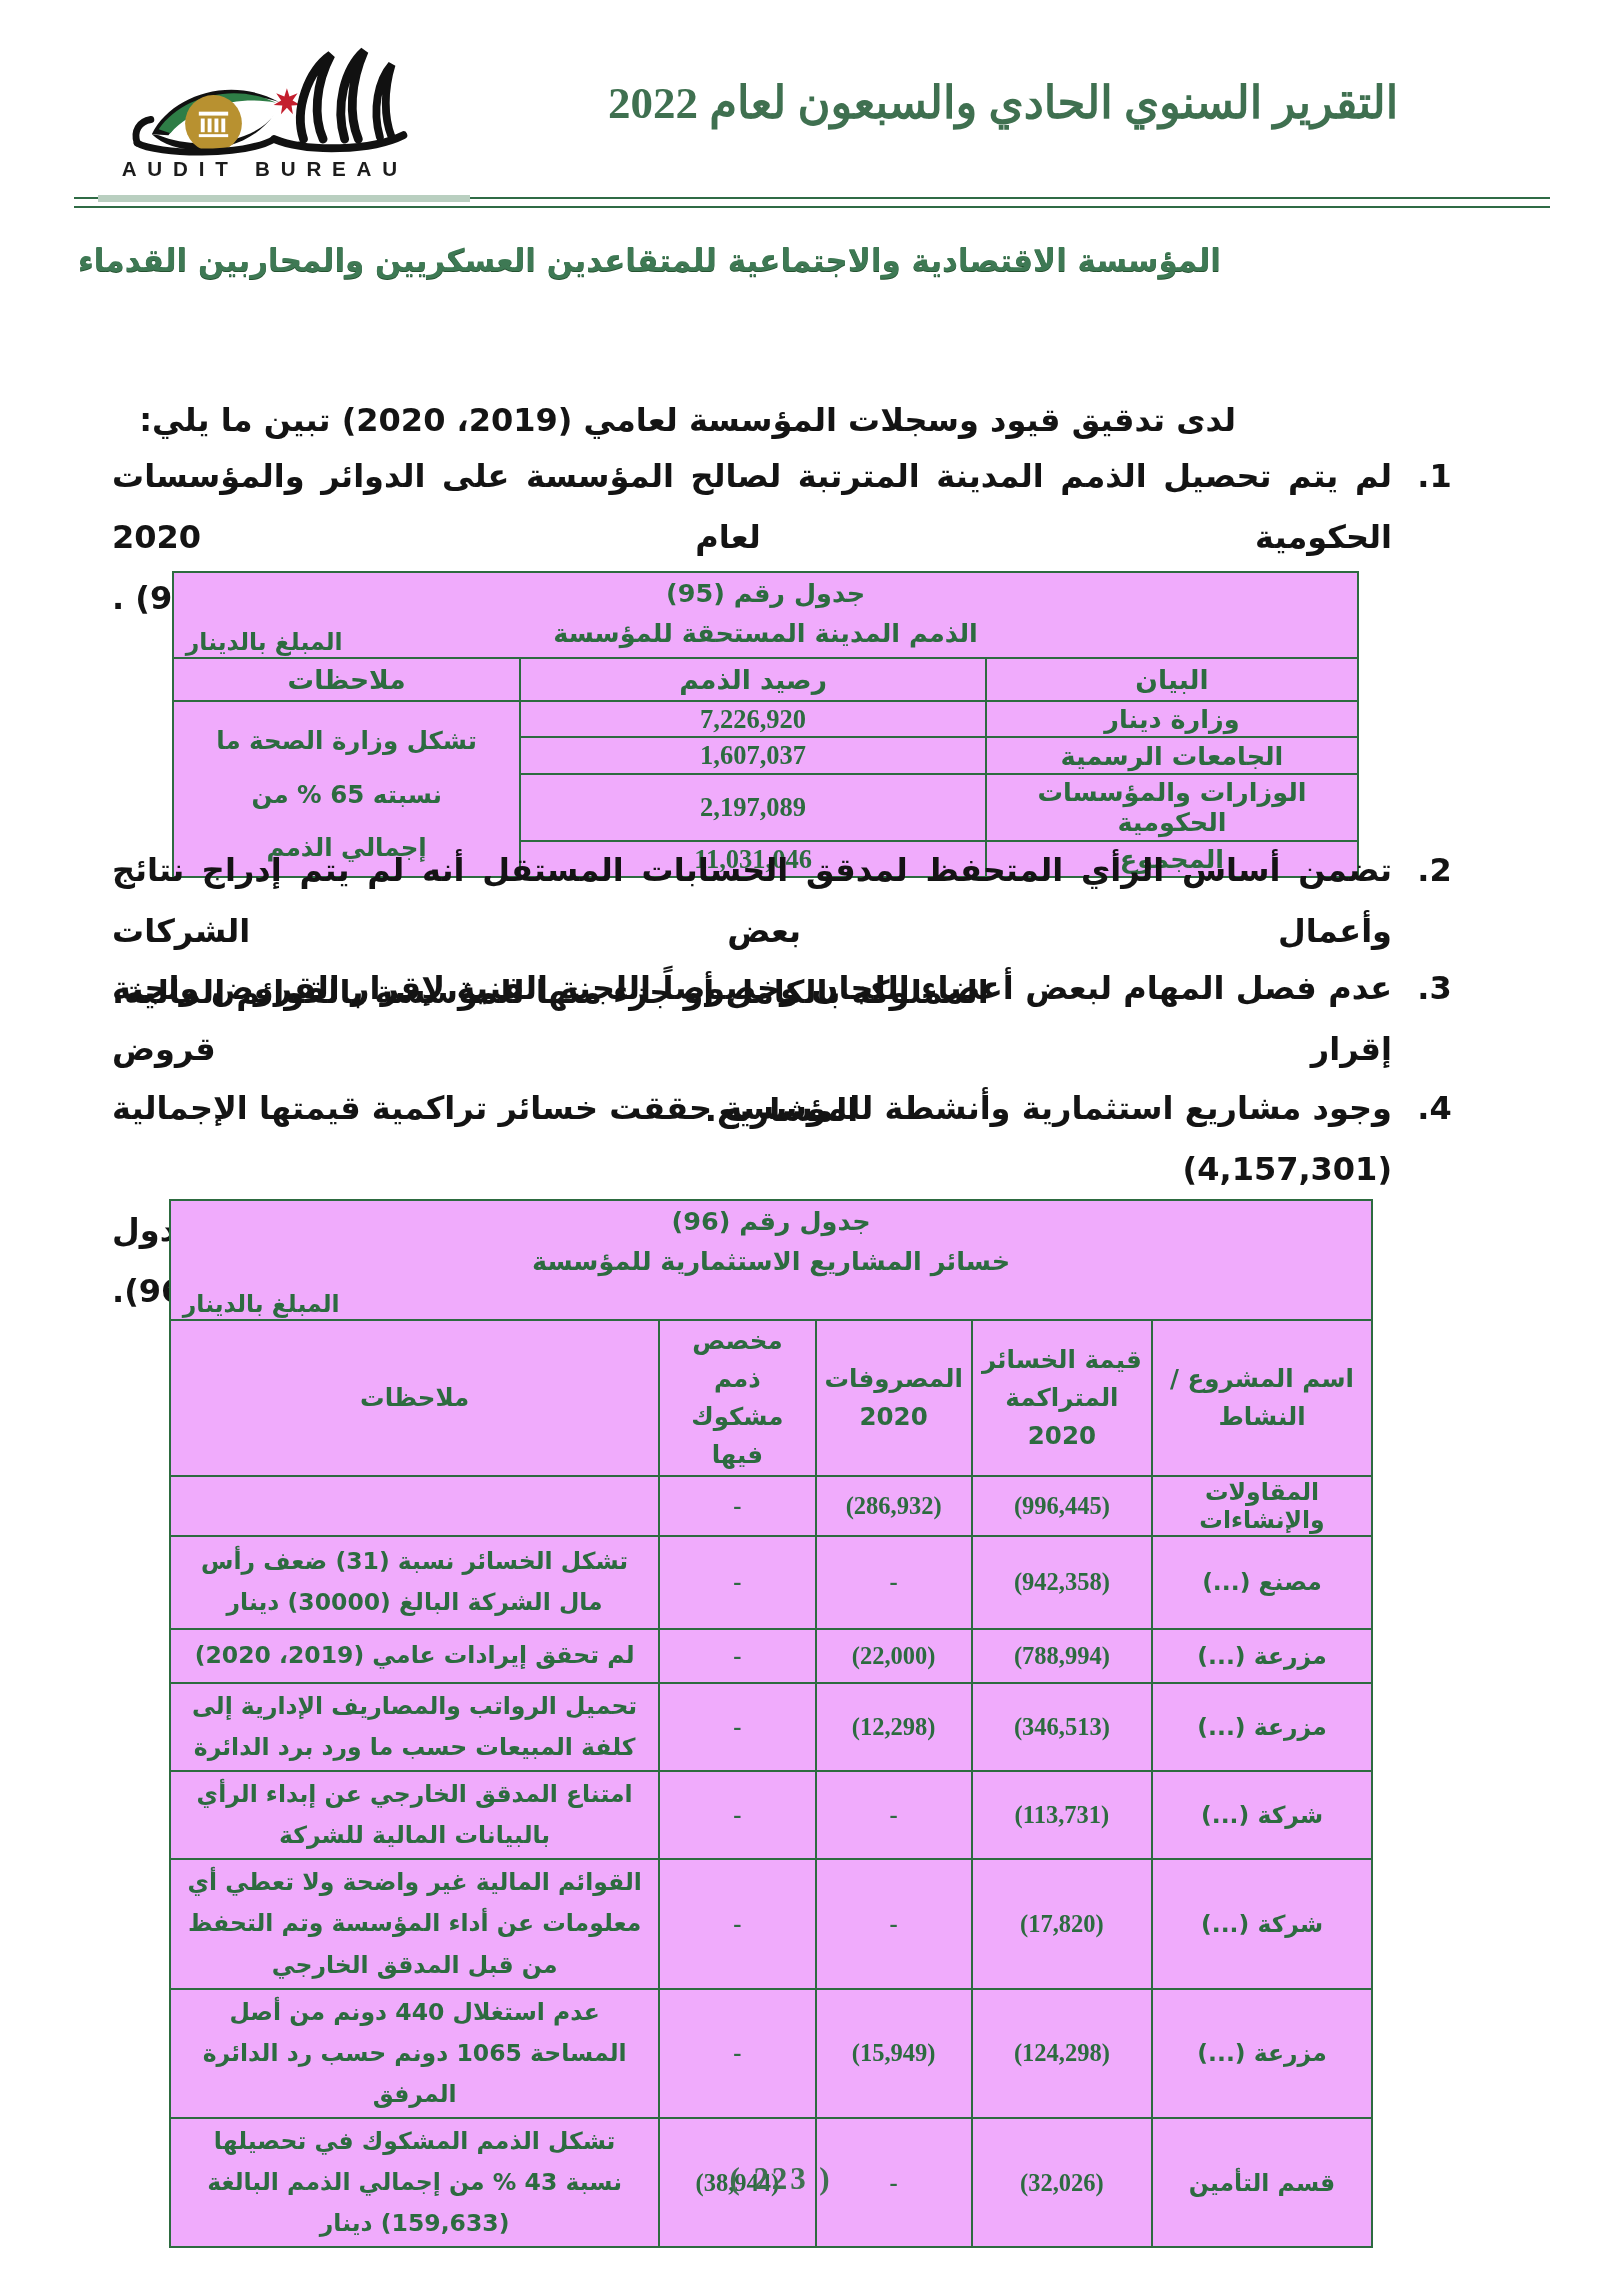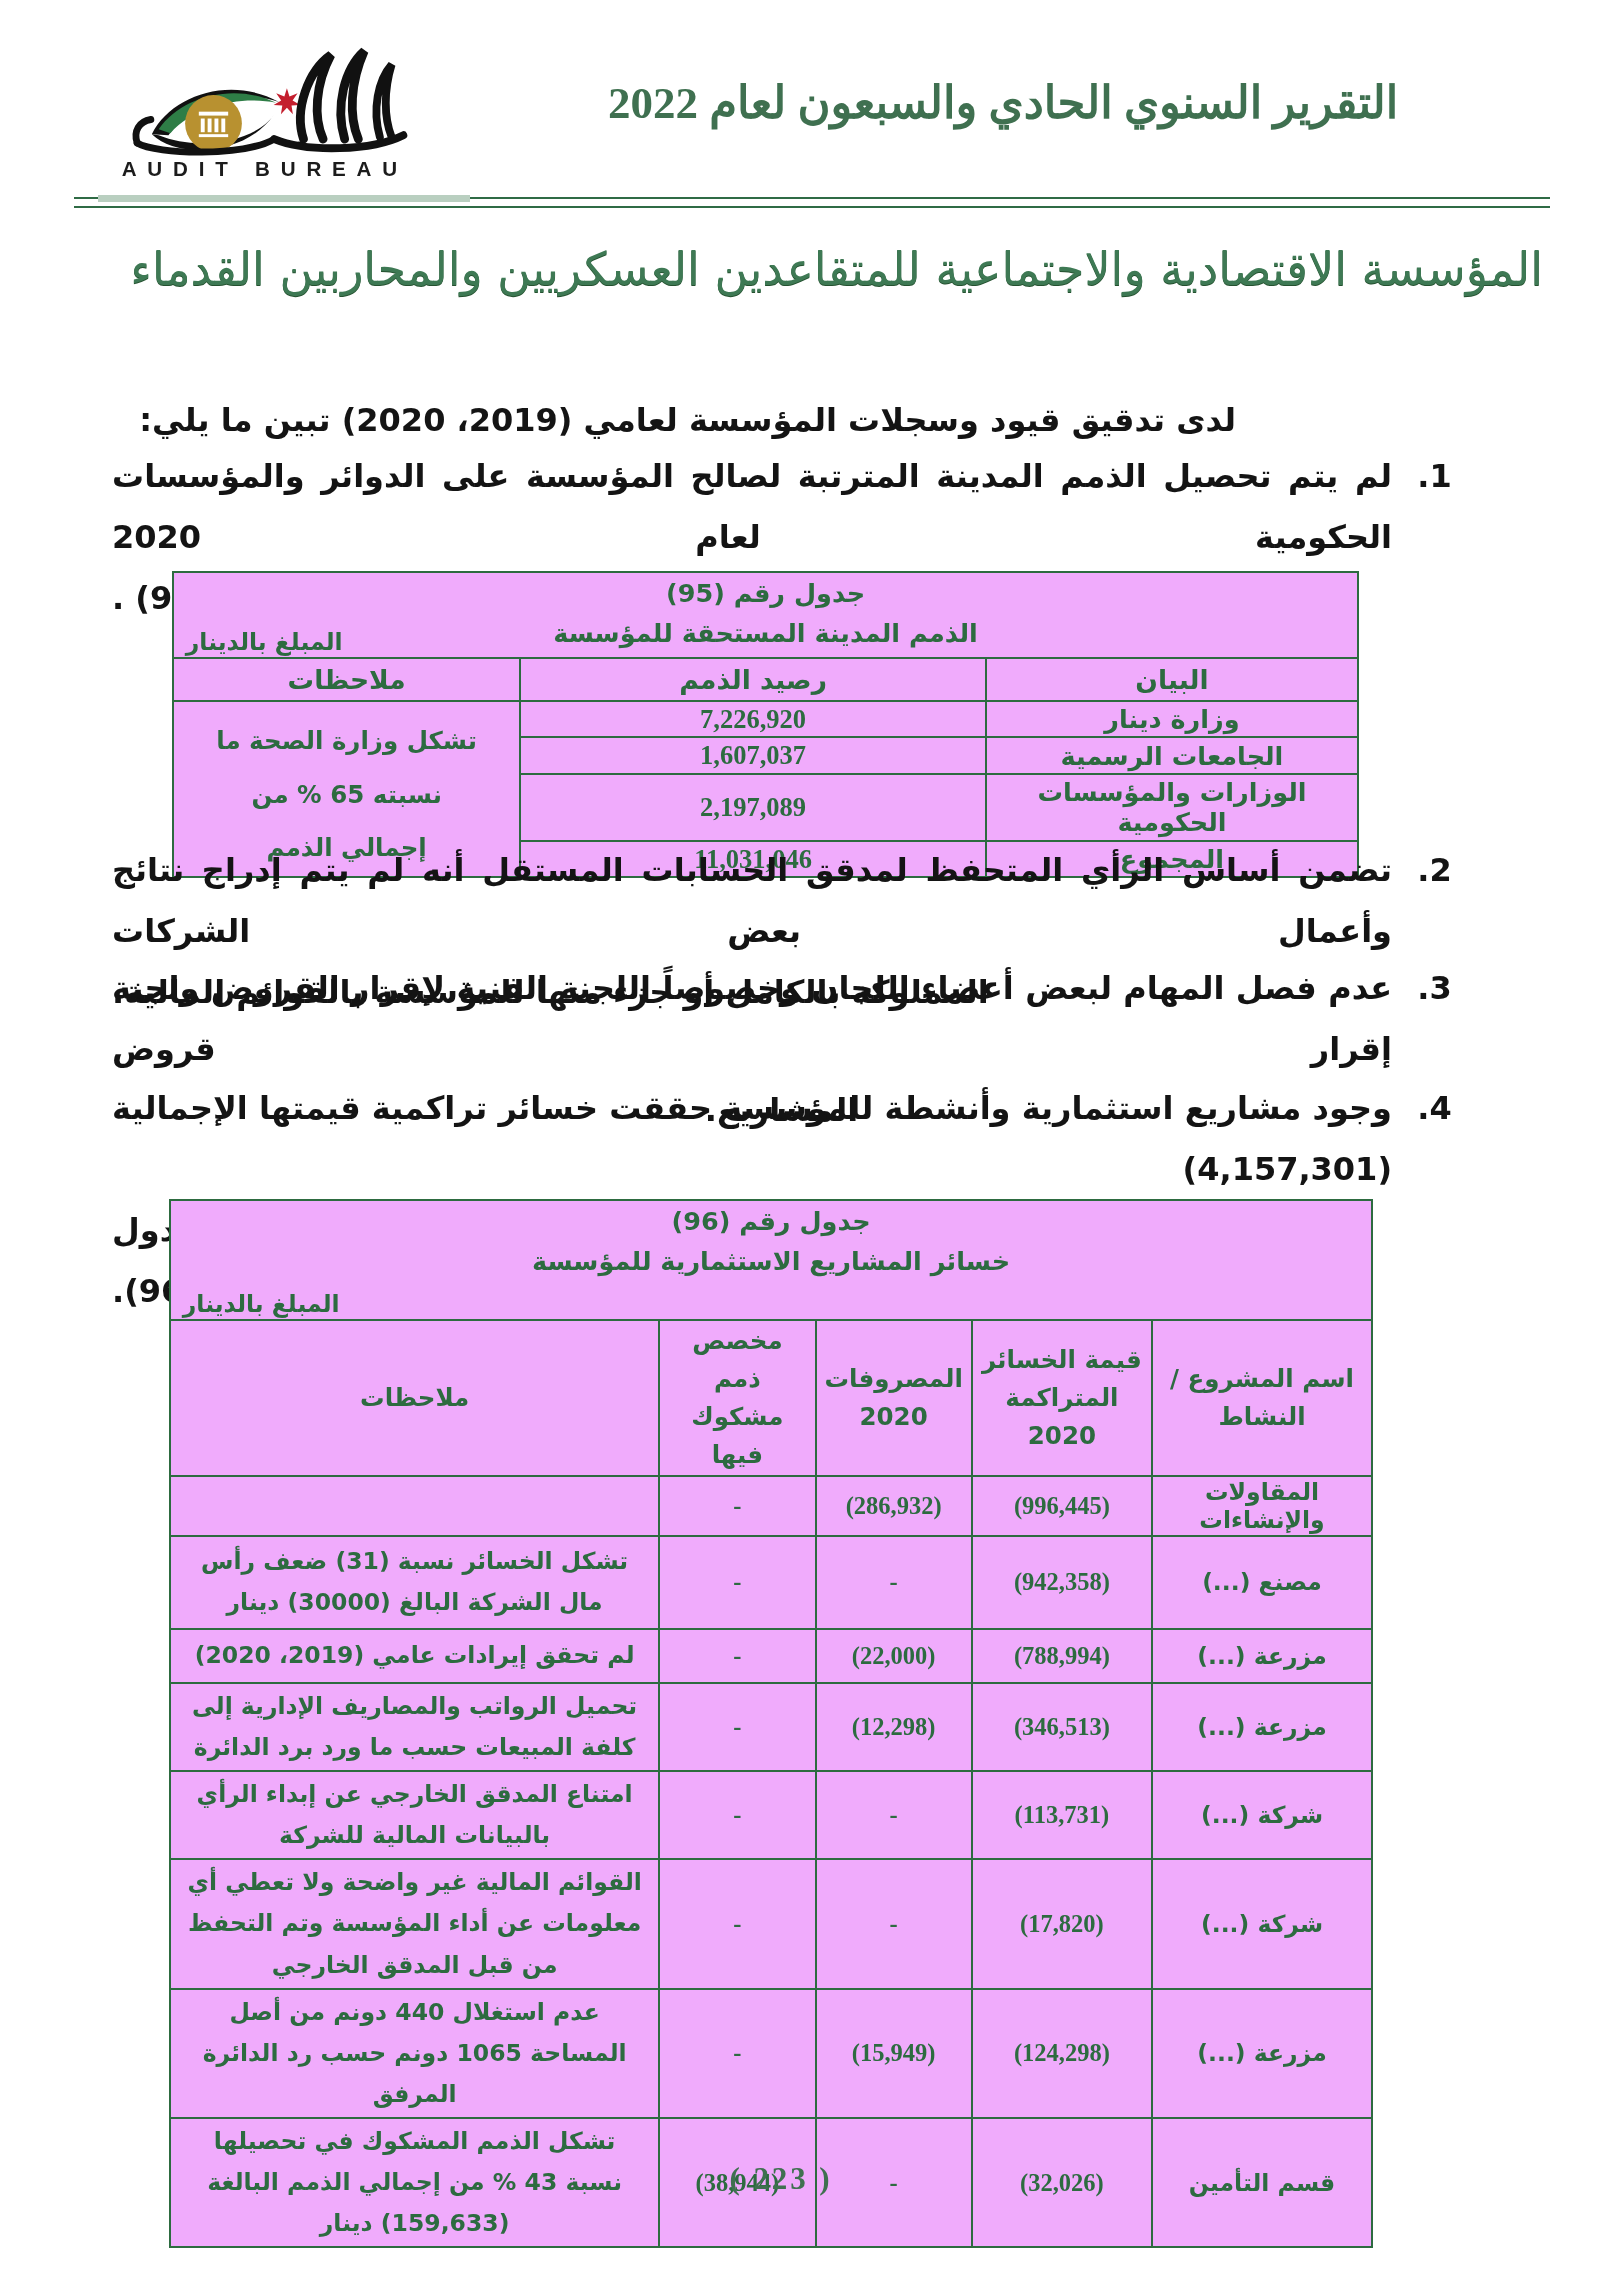--- a/index.html
+++ b/index.html
@@ -40,23 +40,23 @@
     position:absolute;left:74px;right:71px;top:197px;height:6.9px;
     border-top:2.9px solid #2f6b45;border-bottom:2.9px solid #2f6b45;
   }
   .rule-light{
     position:absolute;left:98px;top:195px;width:372px;height:6.9px;
     background:#b9cfc0;
   }
   
   .page-heading{
     position:absolute;left:78px;right:78px;top:242px;
-    text-align:right;
+    text-align:left;
     color:#3e7954;
-    font-size:46px;font-weight:normal;
+    font-size:31px;font-weight:bold;
     text-shadow:0 1px 0 #24512f;
   }
   
   .intro{
     position:absolute;right:385px;top:396px;
     font-size:32px;font-weight:bold;color:var(--ink);
     line-height:49px;white-space:nowrap;
   }
   .finding{
     position:absolute;left:112px;right:229px;

